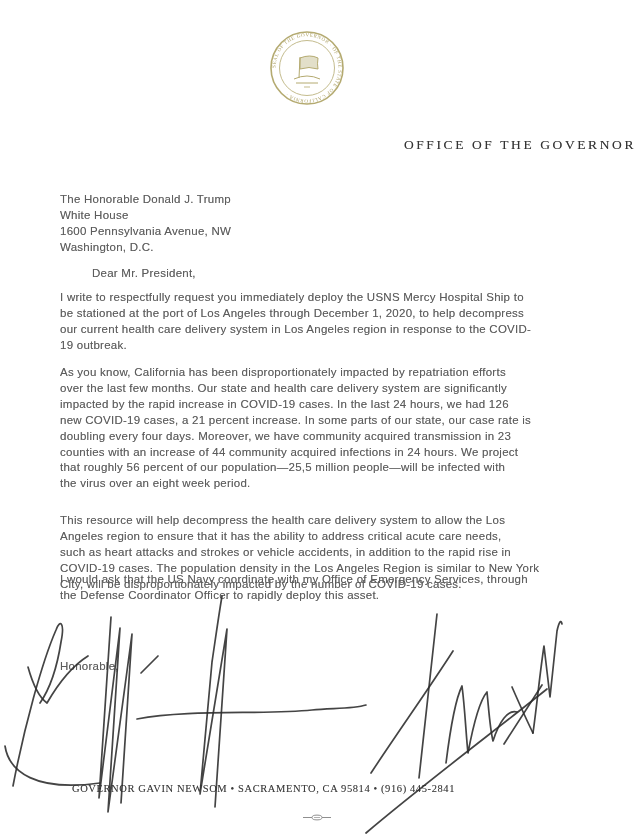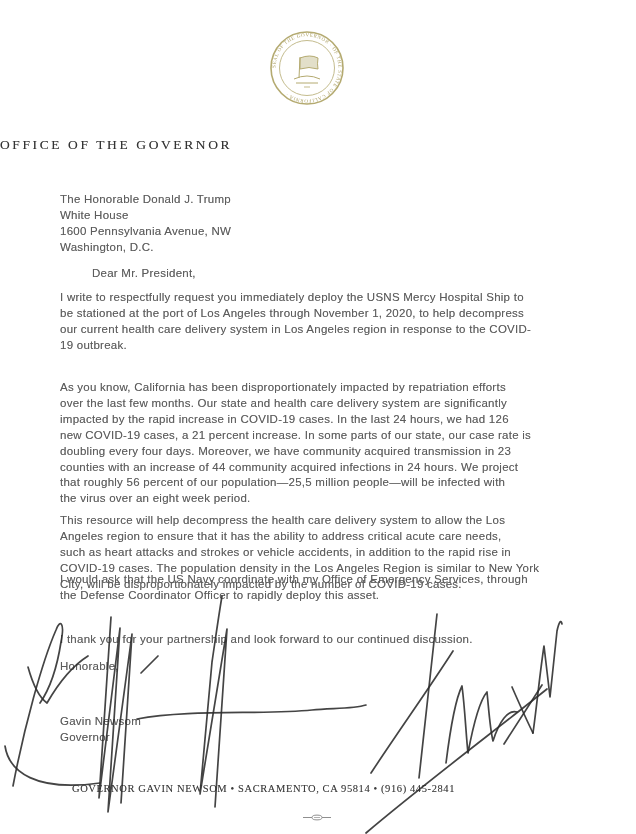--- a/index.html
+++ b/index.html
@@ -6,38 +6,38 @@
   .page{
     position:relative;
     width:636px;height:834px;
     background:#ffffff;
     overflow:hidden;
     font-family:"Liberation Sans", sans-serif;
   }
   .seal{position:absolute;left:269px;top:30px;width:76px;height:76px;}
   .office-title{
     position:absolute;left:0;top:137px;width:636px;
-    text-align:left;
+    text-align:right;
     font-family:"Liberation Serif", serif;
     font-size:13.5px;letter-spacing:2.6px;
     color:#343434;
     text-shadow:0 0 .5px rgba(60,60,60,.45);
   }
   .txt{
     position:absolute;left:60px;width:530px;
     font-size:11.5px;line-height:15.9px;letter-spacing:.25px;
     color:#5d5d5d;
     white-space:pre-line;
     text-shadow:0 0 .6px rgba(100,100,100,.55);
   }
   .date-line{top:169px;}
   .recipient{top:192px;}
   .salutation{top:266px;padding-left:32px;}
   .para-1{top:290px;}
-  .para-2{top:380px;}
+  .para-2{top:365px;}
   .para-3{top:513px;}
   .para-4{top:572px;}
   .para-5{top:632px;}
   .closing{top:659px;}
   .signer{top:714px;}
   .footer-line{
     position:absolute;left:0;top:783px;width:527px;
     text-align:center;
     font-family:"Liberation Serif", serif;
     font-size:10.5px;letter-spacing:.6px;
@@ -74,42 +74,39 @@
   </div>
 
   <div class="office-title">OFFICE OF THE GOVERNOR</div>
 
   <div class="txt recipient">The Honorable Donald J. Trump
 White House
 1600 Pennsylvania Avenue, NW
 Washington, D.C.</div>
   <div class="txt salutation">Dear Mr. President,</div>
   <div class="txt para-1">I write to respectfully request you immediately deploy the USNS Mercy Hospital Ship to
-be stationed at the port of Los Angeles through November 1, 2020, to help decompress
+be stationed at the port of Los Angeles through December 1, 2020, to help decompress
 our current health care delivery system in Los Angeles region in response to the COVID-
 19 outbreak.</div>
   <div class="txt para-2">As you know, California has been disproportionately impacted by repatriation efforts
 over the last few months. Our state and health care delivery system are significantly
 impacted by the rapid increase in COVID-19 cases.  In the last 24 hours, we had 126
 new COVID-19 cases, a 21 percent increase.  In some parts of our state, our case rate is
 doubling every four days. Moreover, we have community acquired transmission in 23
 counties with an increase of 44 community acquired infections in 24 hours. We project
 that roughly 56 percent of our population—25,5 million people—will be infected with
 the virus over an eight week period.</div>
   <div class="txt para-3">This resource will help decompress the health care delivery system to allow the Los
 Angeles region to ensure that it has the ability to address critical acute care needs,
 such as heart attacks and strokes or vehicle accidents, in addition to the rapid rise in
 COVID-19 cases. The population density in the Los Angeles Region is similar to New York
 City, will be disproportionately impacted by the number of COVID-19 cases.</div>
   <div class="txt para-4">I would ask that the US Navy coordinate with my Office of Emergency Services, through
 the Defense Coordinator Officer to rapidly deploy this asset.</div>
-  <div class="txt para-5">I thank you for your partnership and look forward to our continued discussion.</div>
   <div class="txt closing">Honorable,</div>
-  <div class="txt signer">Gavin Newsom
-Governor</div>
 
   <div class="footer-line">GOVERNOR GAVIN NEWSOM • SACRAMENTO, CA 95814 • (916) 445-2841</div>
   <div class="ornament">
     <svg viewBox="0 0 28 9" width="28" height="9">
       <g stroke="#8f8f8f" fill="none" stroke-width="1">
         <line x1="0" y1="4.5" x2="9" y2="4.5"></line>
         <ellipse cx="14" cy="4.5" rx="5" ry="2.4"></ellipse>
         <line x1="11" y1="4.5" x2="17" y2="4.5" stroke-width="0.7"></line>
         <line x1="19" y1="4.5" x2="28" y2="4.5"></line>
       </g>

